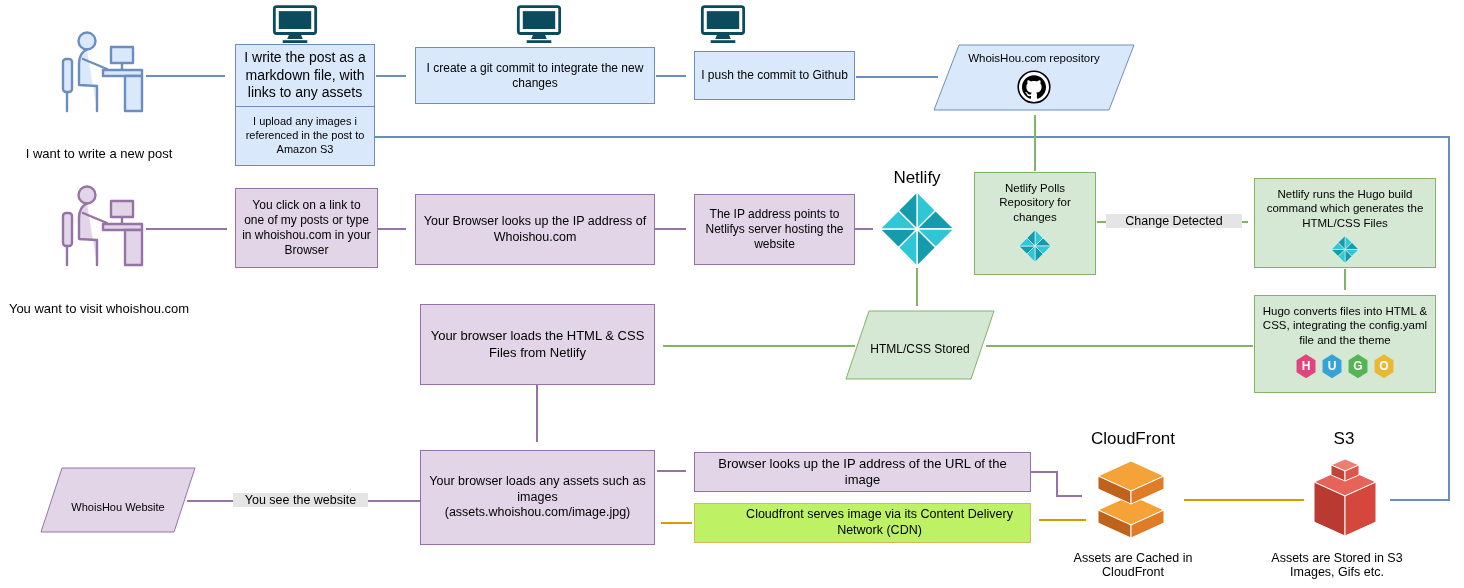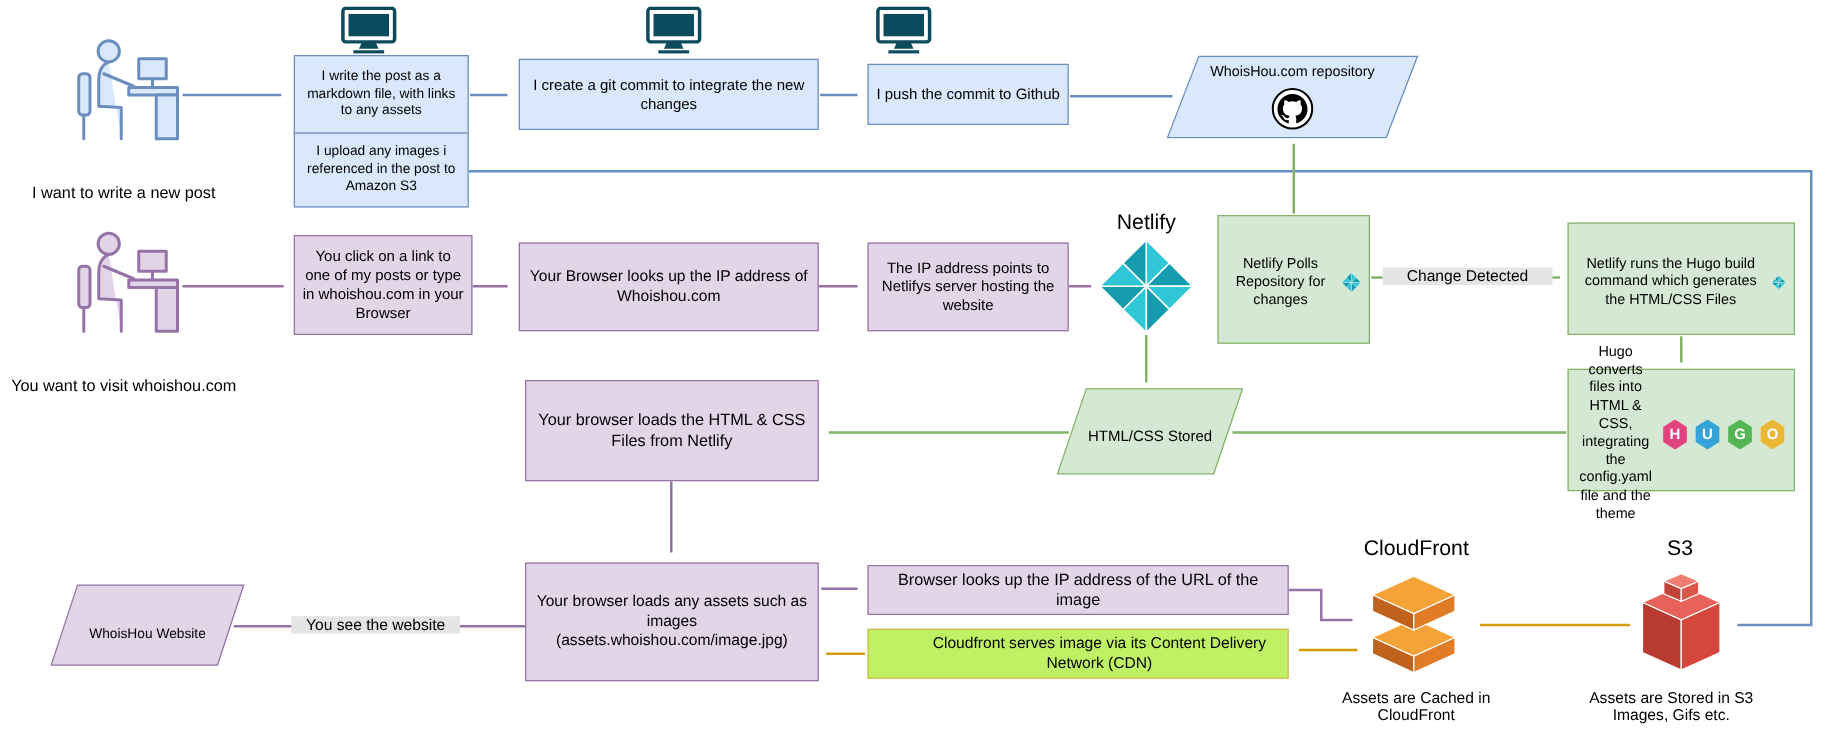--- a/index.html
+++ b/index.html
@@ -8,21 +8,21 @@
   .canvas { position: relative; width: 1464px; height: 588px; background: #fff; overflow: hidden; }
 
   .node { position: absolute; display: flex; align-items: center; justify-content: center;
           text-align: center; line-height: 1.25; padding: 3px 6px; font-size: 12px; }
   .rect { border: 1px solid #000; }
   .blue   { background: #dae8fc; border-color: #6c8ebf; }
   .purple { background: #e1d5e7; border-color: #9673a6; }
   .green  { background: #d5e8d4; border-color: #82b366; }
   .yellow { background: #bef264; border-color: #d6b656; padding-left: 40px; }
 
-  .col { flex-direction: row; justify-content: flex-start; gap: 5px; padding-top: 8px; }
+  .col { flex-direction: column; justify-content: flex-start; gap: 5px; padding-top: 8px; }
 
   .pgram { background: transparent; border: none; padding: 0; }
   .pgram .shape { position: absolute; inset: 0; width: 100%; height: 100%; }
   .pgram .pg-inner { position: relative; z-index: 1; display: flex; flex-direction: column;
                      align-items: center; gap: 4px; padding: 6px 18px; }
   .pg-blue polygon   { fill: #dae8fc; stroke: #6c8ebf; stroke-width: 1; }
   .pg-green polygon  { fill: #d5e8d4; stroke: #82b366; stroke-width: 1; }
   .pg-purple polygon { fill: #e1d5e7; stroke: #9673a6; stroke-width: 1; }
 
   .label { position: absolute; text-align: center; font-size: 13px; }
@@ -140,21 +140,21 @@
   <svg class="icon" style="left:272px;top:5px;width:46px;height:38px">
       <use href="#sym-monitor"></use>
     </svg>
   <svg class="icon" style="left:516px;top:5px;width:46px;height:38px">
       <use href="#sym-monitor"></use>
     </svg>
   <svg class="icon" style="left:700px;top:5px;width:46px;height:38px">
       <use href="#sym-monitor"></use>
     </svg>
 
-  <div class="node rect blue" style="left:235px;top:44px;width:140px;height:63px;font-size:11px">I write the post as a markdown file, with links to any assets</div>
+  <div class="node rect blue" style="left:235px;top:44px;width:140px;height:63px;font-size:14px">I write the post as a markdown file, with links to any assets</div>
   <div class="node rect blue" style="left:235px;top:106px;width:140px;height:60px;font-size:11px">I upload any images i referenced in the post to Amazon S3</div>
   <div class="node rect blue" style="left:415px;top:47px;width:240px;height:57px;font-size:12px">I create a git commit to integrate the new changes</div>
   <div class="node pgram" style="left:933px;top:44px;width:202px;height:67px">
     <svg class="shape pg-blue" viewBox="0 0 202 67" preserveAspectRatio="none">
       <polygon points="26,1 201,1 176,66 1,66"></polygon>
     </svg>
     <div class="pg-inner">
       <span style="font-size:11.5px">WhoisHou.com repository</span>
       <svg style="width:34px;height:34px">
           <use href="#sym-github"></use>

